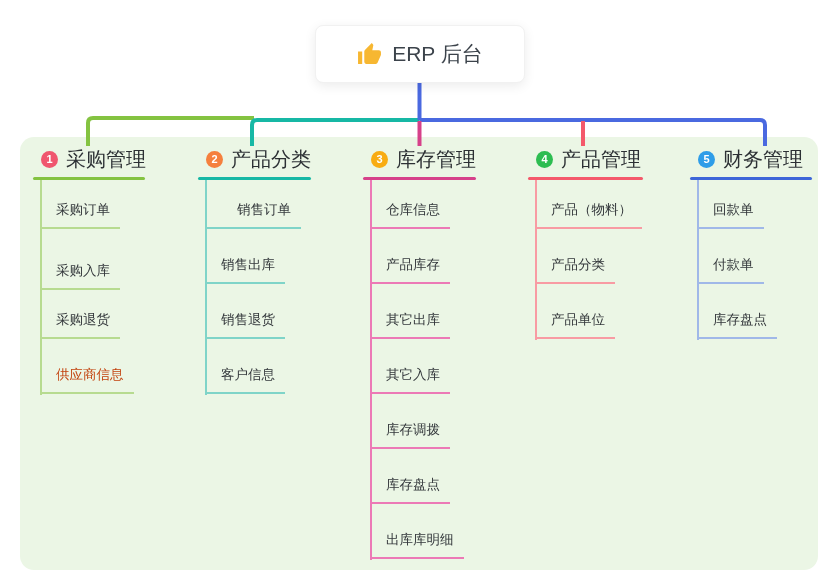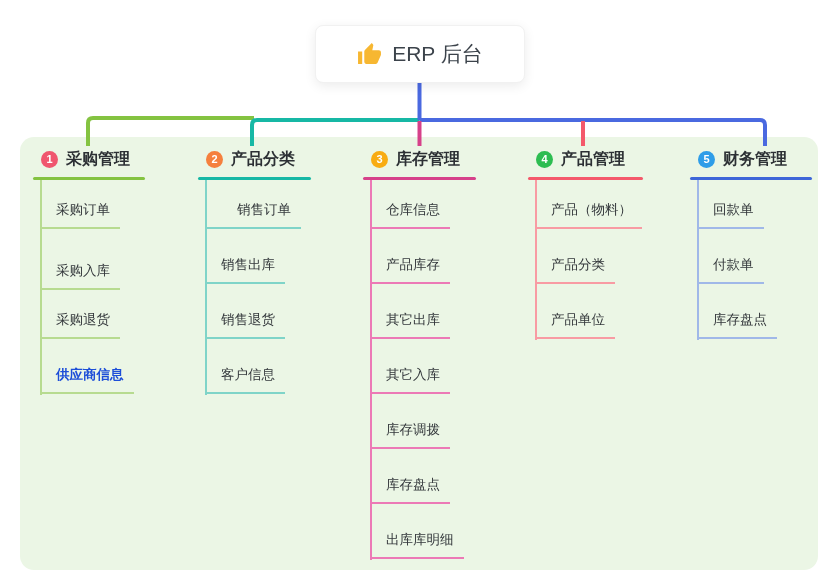--- a/index.html
+++ b/index.html
@@ -19,21 +19,21 @@
     display:flex;align-items:center;justify-content:center;gap:10px;
     font-size:21px;font-weight:500;cursor:pointer;
   }
   .branch-header{
     position:absolute;height:22px;display:flex;align-items:center;gap:8px;cursor:pointer;
   }
   .branch-badge{
     width:17px;height:17px;border-radius:50%;flex:0 0 17px;
     color:#ffffff;font-size:11px;font-weight:bold;line-height:17px;text-align:center;
   }
-  .branch-label{font-size:16px;font-weight:700;white-space:nowrap;text-align:center;}
+  .branch-label{font-size:20px;font-weight:400;white-space:nowrap;text-align:center;}
   .branch-underline{position:absolute;height:3px;border-radius:2px;}
   .branch-spine{position:absolute;width:2px;}
   .child-node{
     position:absolute;white-space:nowrap;cursor:pointer;
     font-size:13.5px;line-height:20px;
     padding:0 10px 7px 16px;border-bottom:2px solid transparent;
   }
 </style>
 </head>
 <body>
@@ -63,21 +63,21 @@
   <div id="branches">
       <div class="branch-header" style="left: 41px; top: 148px;">
         <span class="branch-badge" style="background: rgb(240, 86, 110);">1</span>
         <span class="branch-label" style="color: rgb(44, 48, 52);">采购管理</span>
       </div>
       <div class="branch-underline" style="left: 33px; top: 177px; width: 112px; background: rgb(132, 195, 65);"></div>
       <div class="branch-spine" style="left: 40px; top: 180px; height: 215px; background: rgb(183, 219, 144);"></div>
       <div class="child-node" style="left: 40px; top: 200px; border-bottom-color: rgb(183, 219, 144); color: rgb(51, 55, 59);">采购订单</div>
       <div class="child-node" style="left: 40px; top: 261px; border-bottom-color: rgb(183, 219, 144); color: rgb(51, 55, 59);">采购入库</div>
       <div class="child-node" style="left: 40px; top: 310px; border-bottom-color: rgb(183, 219, 144); color: rgb(51, 55, 59);">采购退货</div>
-      <div class="child-node" style="left: 40px; top: 365px; border-bottom-color: rgb(183, 219, 144); color: #1d4ed8; font-weight: bold;">供应商信息</div>
+      <div class="child-node" style="left: 40px; top: 365px; border-bottom-color: rgb(183, 219, 144); color: #c2410c;">供应商信息</div>
       <div class="branch-header" style="left: 206px; top: 148px;">
         <span class="branch-badge" style="background: rgb(245, 128, 61);">2</span>
         <span class="branch-label" style="color: rgb(44, 48, 52);">产品分类</span>
       </div>
       <div class="branch-underline" style="left: 198px; top: 177px; width: 113px; background: rgb(23, 184, 165);"></div>
       <div class="branch-spine" style="left: 205px; top: 180px; height: 215px; background: rgb(127, 212, 200);"></div>
       <div class="child-node" style="left: 205px; top: 200px; border-bottom-color: rgb(127, 212, 200); color: rgb(51, 55, 59); padding-left: 32px;">销售订单</div>
       <div class="child-node" style="left: 205px; top: 255px; border-bottom-color: rgb(127, 212, 200); color: rgb(51, 55, 59);">销售出库</div>
       <div class="child-node" style="left: 205px; top: 310px; border-bottom-color: rgb(127, 212, 200); color: rgb(51, 55, 59);">销售退货</div>
       <div class="child-node" style="left: 205px; top: 365px; border-bottom-color: rgb(127, 212, 200); color: rgb(51, 55, 59);">客户信息</div>

